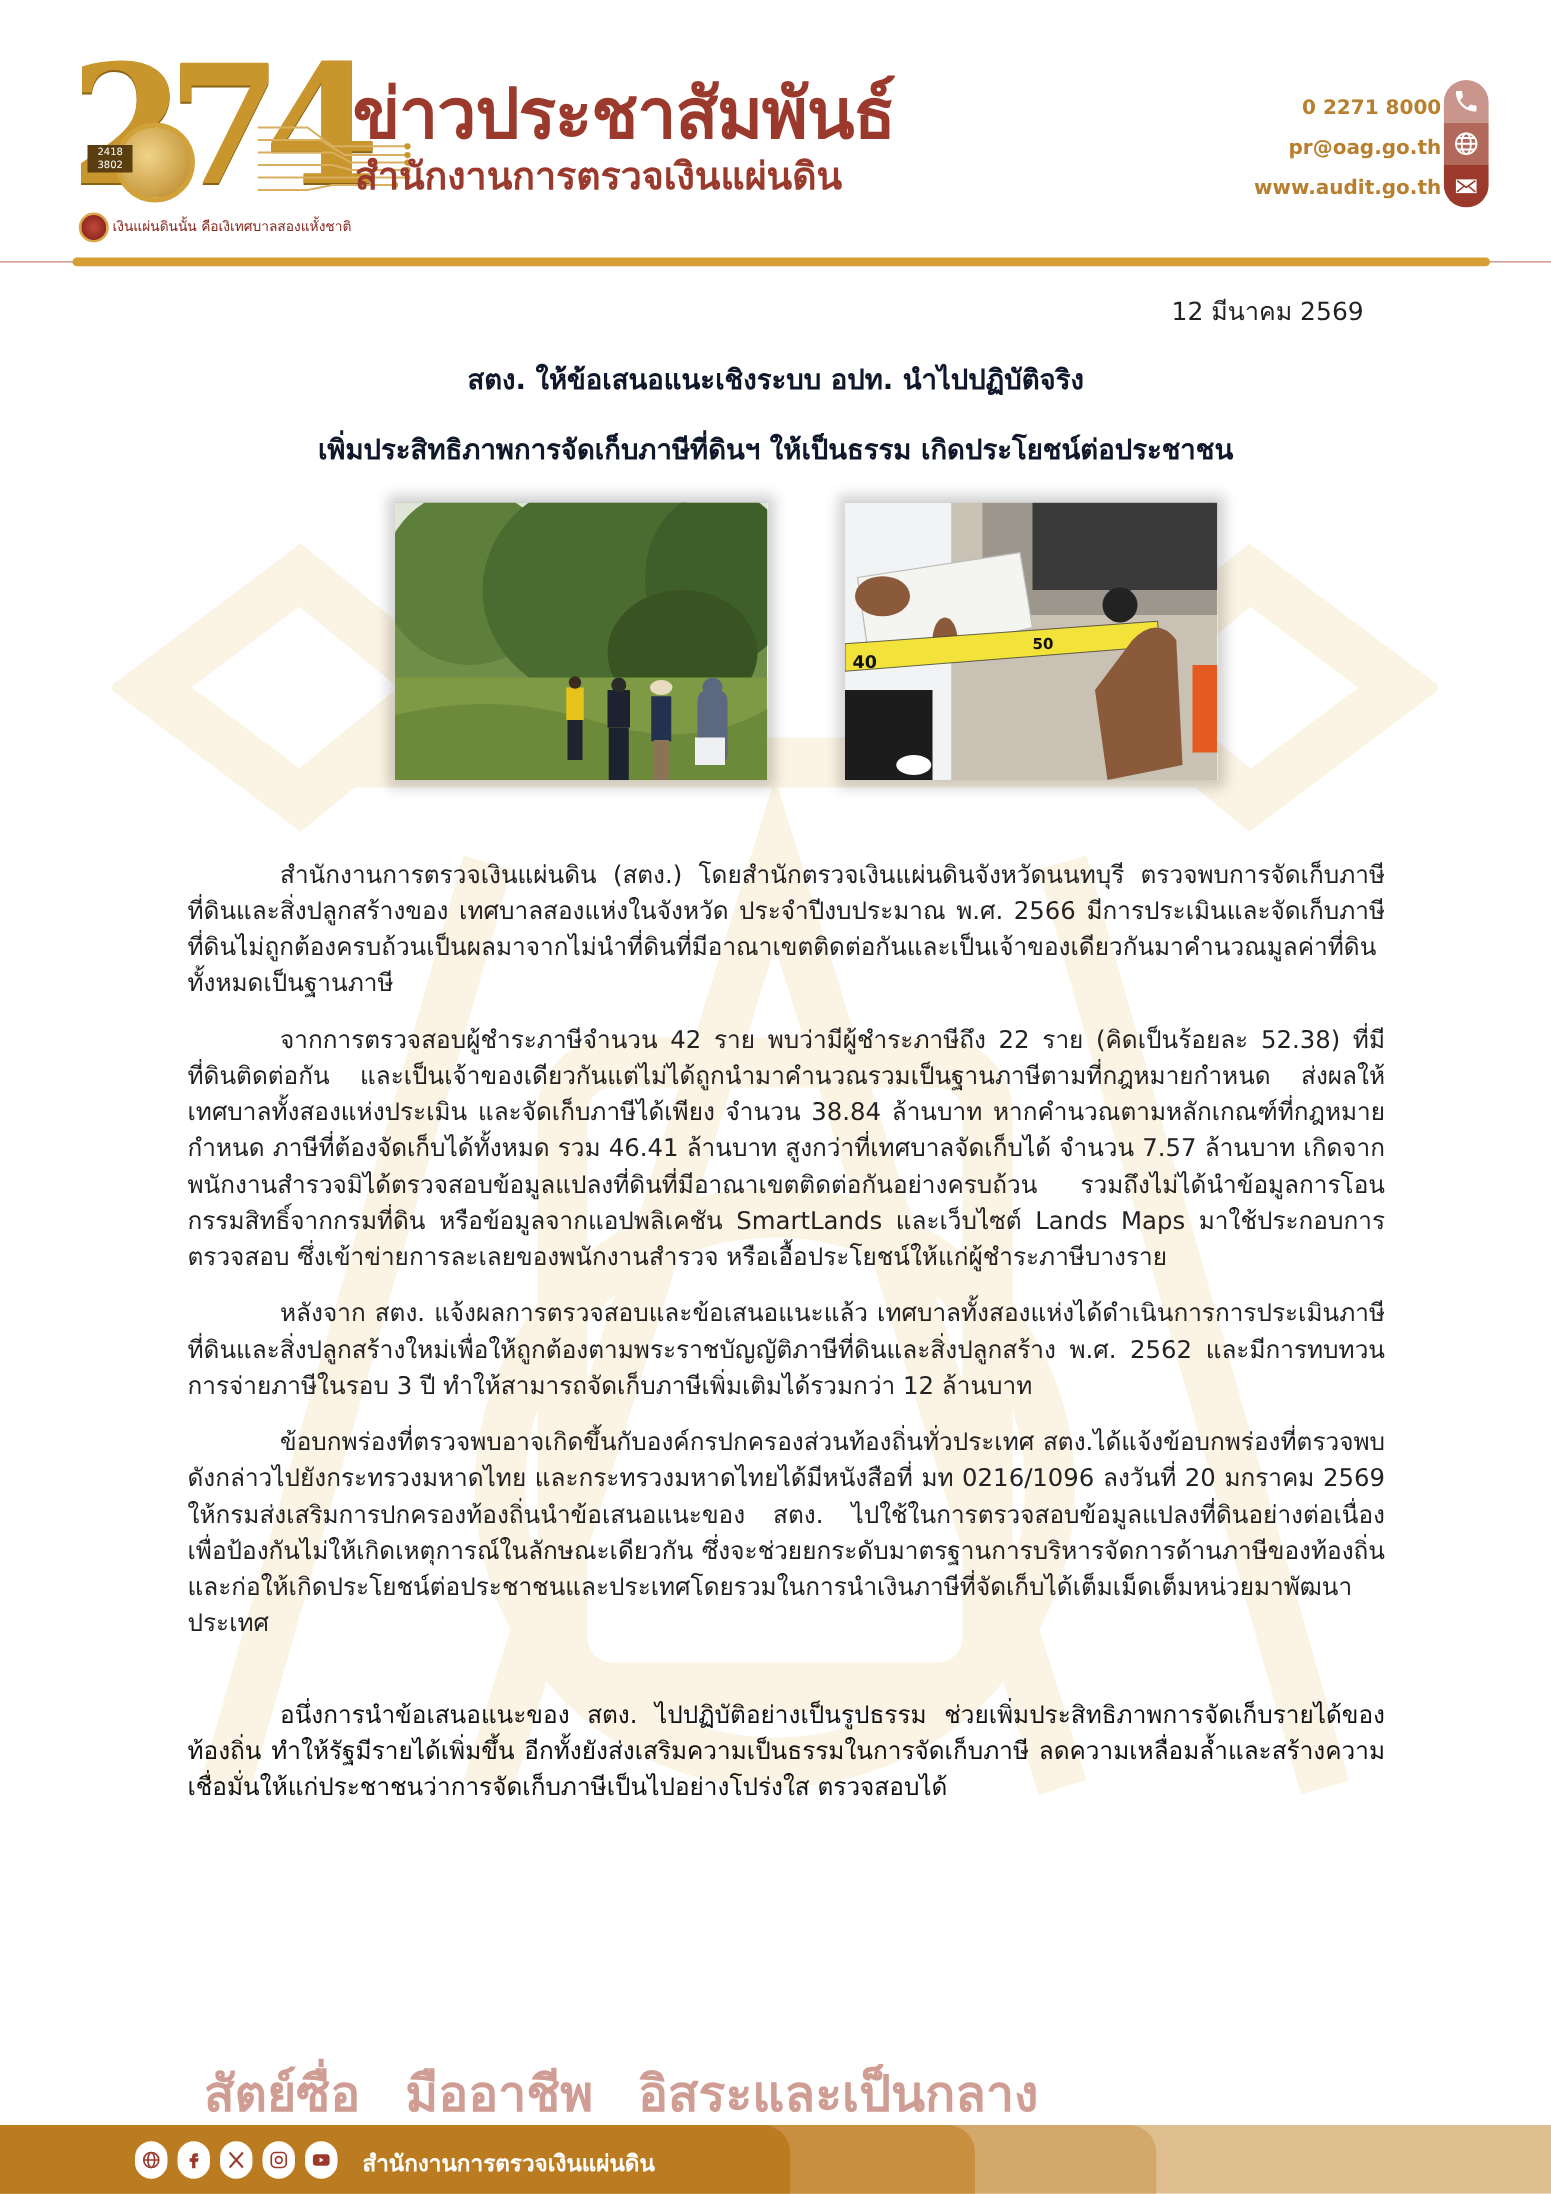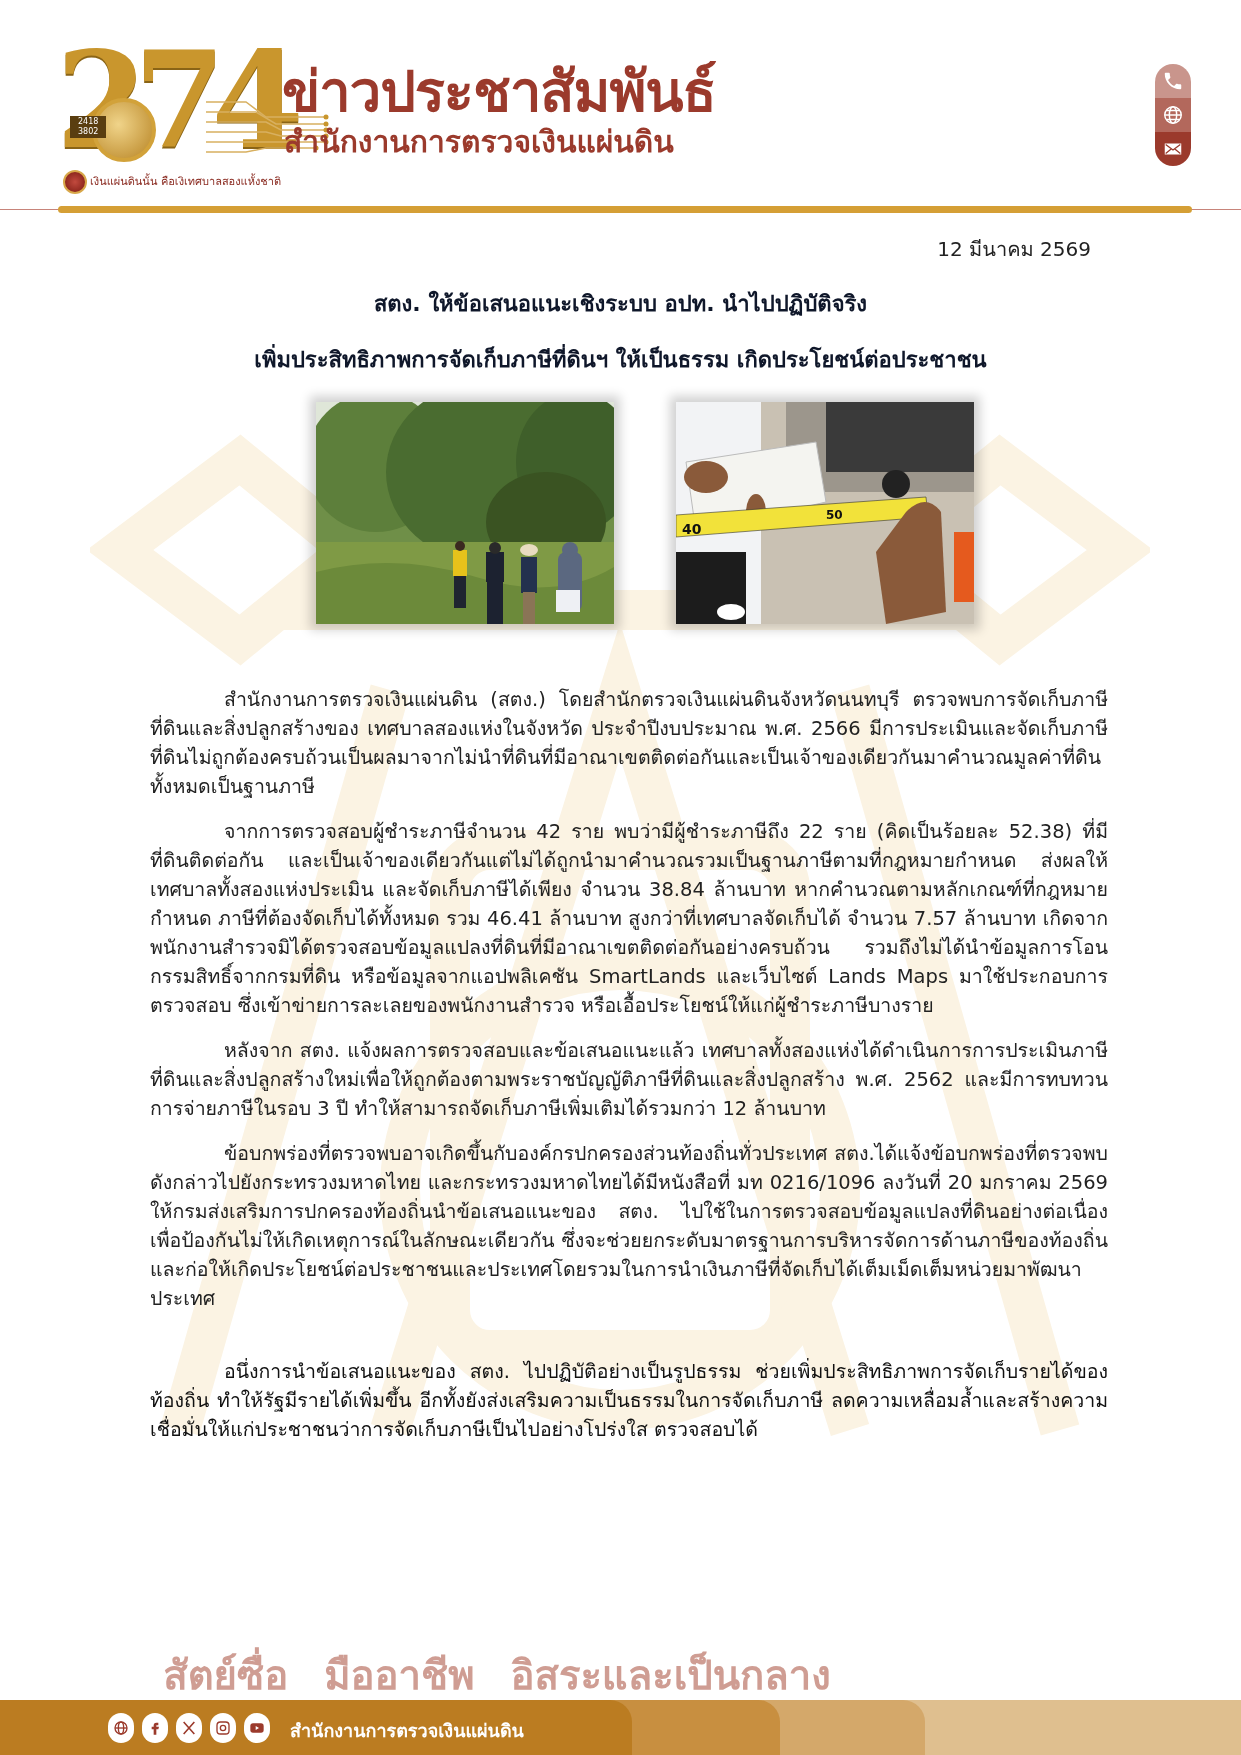--- a/index.html
+++ b/index.html
@@ -104,20 +104,25 @@
           <circle cx="110" cy="56" r="2.5"></circle>
         </g>
     </svg>
   </div>
   <div class="seal"></div>
   <div class="slogan-small">เงินแผ่นดินนั้น คือเงิเทศบาลสองแหั้งชาติ</div>
 
   <div class="title-main">ข่าวประชาสัมพันธ์</div>
   <div class="title-sub">สำนักงานการตรวจเงินแผ่นดิน</div>
 
+  <div class="contacts">
+    <div class="contact-row">0 2271 8000</div>
+    <div class="contact-row">pr@oag.go.th</div>
+    <div class="contact-row">www.audit.go.th</div>
+  </div>
   <div class="contact-pill">
     <div class="pill-seg" style="background:#c9958c">
       <svg viewBox="0 0 24 24">
           <path fill="#fff" d="M6.6 10.8c1.4 2.8 3.8 5.1 6.6 6.6l2.2-2.2c.3-.3.7-.4 1-.2 1.1.4 2.3.6 3.6.6.6 0 1 .4 1 1V20c0 .6-.4 1-1 1C10.6 21 3 13.4 3 4c0-.6.4-1 1-1h3.5c.6 0 1 .4 1 1 0 1.3.2 2.5.6 3.6.1.3 0 .7-.2 1L6.6 10.8z"></path>
         </svg>
     </div>
     <div class="pill-seg" style="background:#b3685c">
       <svg viewBox="0 0 24 24">
           <g fill="none" stroke="#fff" stroke-width="1.6">
             <circle cx="12" cy="12" r="9"></circle>

